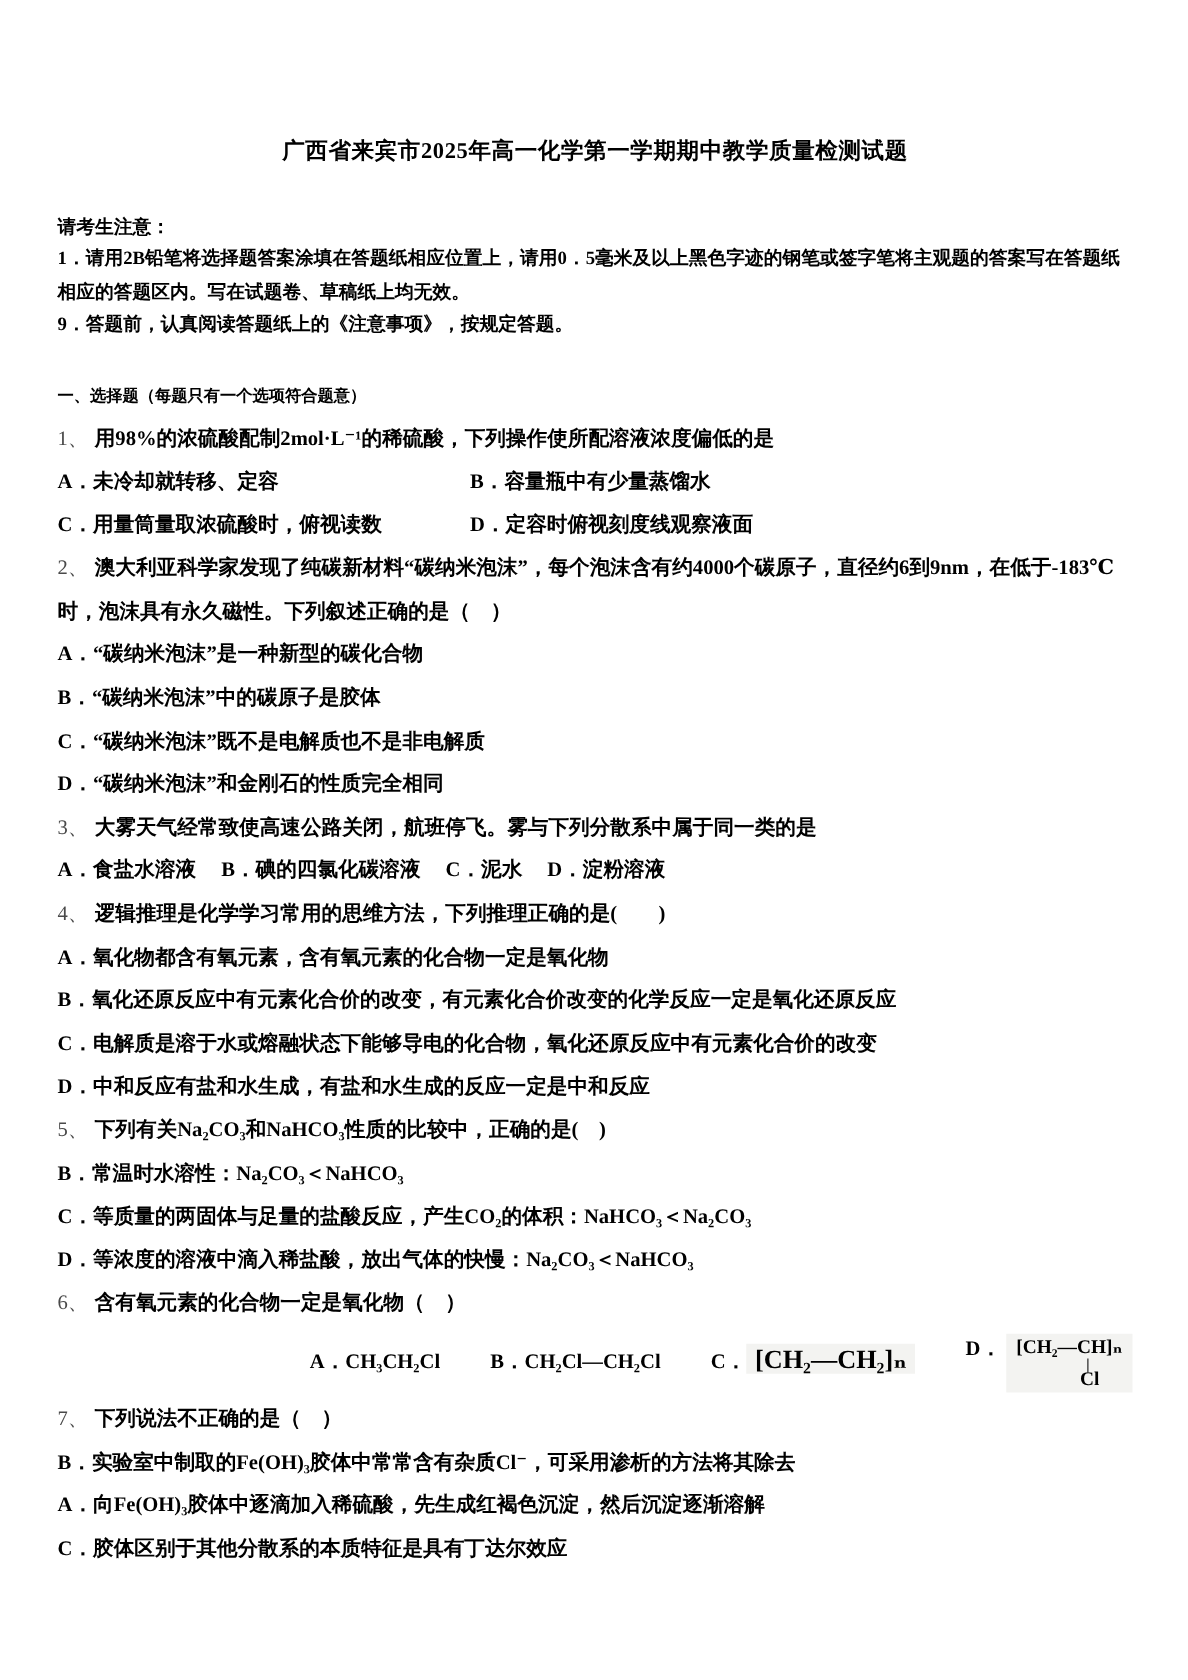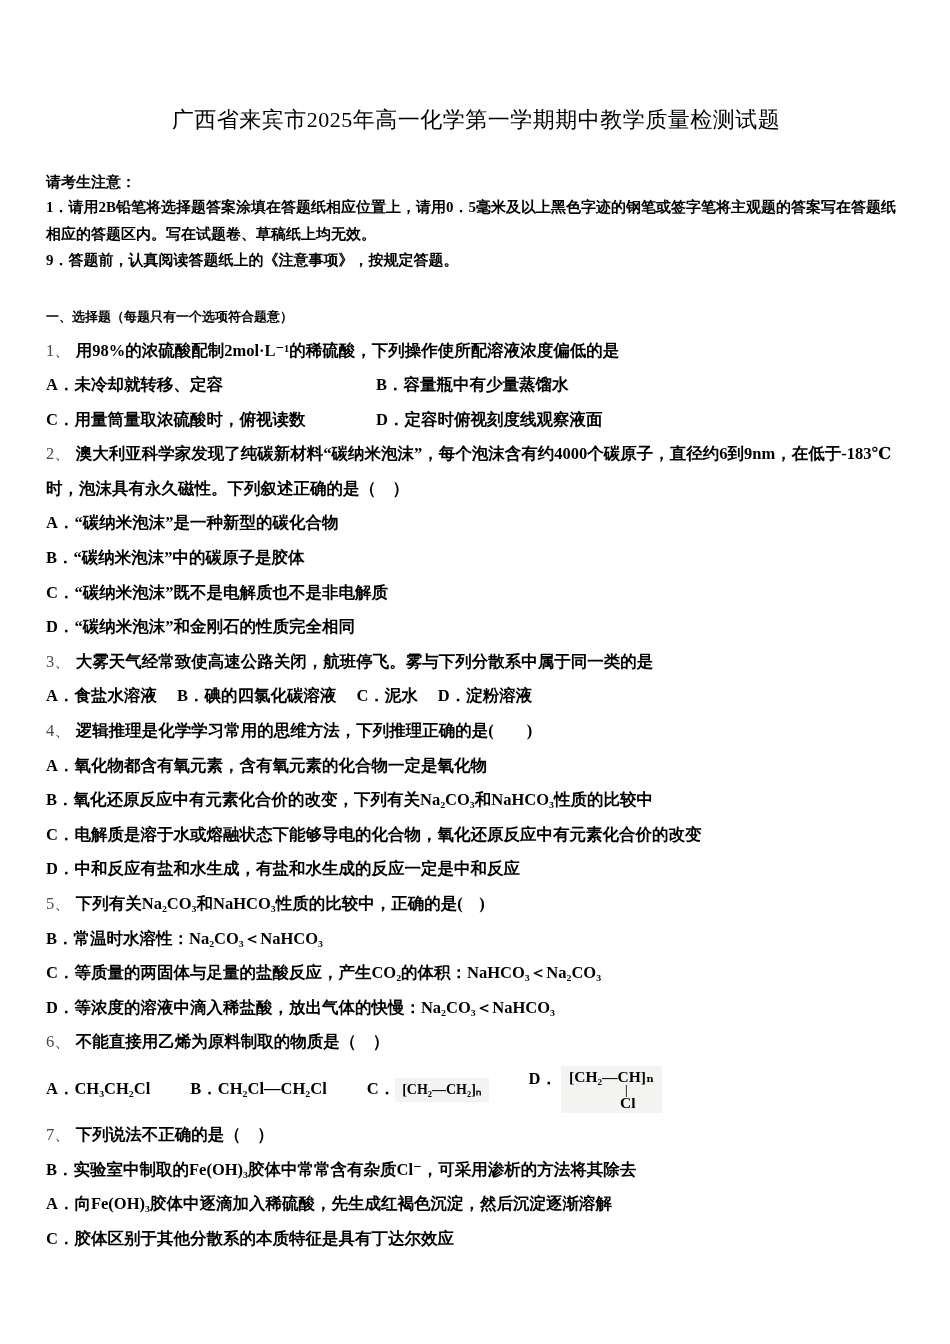--- a/index.html
+++ b/index.html
@@ -5,41 +5,41 @@
   html, body { margin: 0; padding: 0; background: #ffffff; }
   body {
     width: 950px; height: 1344px;
     font-family: "Liberation Serif", "DejaVu Serif", serif;
     color: #000;
     overflow: hidden;
   }
   .page { padding: 106px 44px 0 46px; box-sizing: border-box; width: 950px; }
 
   .title {
-    font-size: 22px; font-weight: normal; text-align: center;
+    font-size: 18px; font-weight: bold; text-align: center;
     margin: 0 0 16px 0; line-height: 28px; letter-spacing: 0.5px;
   }
 
   .notice p { margin: 0; font-size: 15px; font-weight: bold; line-height: 26.5px; }
   .notice .heading { line-height: 24px; margin-top: 36px; }
 
   .section-heading {
     font-size: 13px; font-weight: bold; margin: 26px 0 0 0; line-height: 34px;
   }
 
   .qline { margin: 0; font-size: 16.5px; font-weight: bold; line-height: 34.6px; }
   .qnum { font-weight: normal; color: #4a4a4a; padding-right: 5px; }
 
   .opt-grid2 { display: grid; grid-template-columns: 330px auto; justify-content: start; }
   .opt-row { display: flex; gap: 20px; }
-  .opt-row6 { display: flex; gap: 40px; align-items: center; min-height: 58px; }
+  .opt-row6 { display: flex; gap: 40px; align-items: center; min-height: 58px; justify-content: flex-end; }
 
   .struct {
-    font-size: 14px; background: #f3f3f1; padding: 2px 7px;
-    display: inline-block; line-height: 20px; font-family: Liberation Serif, serif;
+    font-size: 21px; background: #f3f3f1; padding: 2px 7px;
+    display: inline-block; line-height: 20px;
   }
   .struct-d {
     display: inline-flex; flex-direction: column;
     font-size: 15.5px; background: #f3f3f1; padding: 2px 8px;
     line-height: 17px; transform: translateY(-2px);
   }
   .struct-d .s-bond { padding-left: 56px; font-size: 12px; line-height: 10px; }
   .struct-d .s-cl { padding-left: 51px; line-height: 16px; }
   .qlabel { font-weight: bold; }
 </style>
@@ -82,34 +82,34 @@
       <p class="qline">A．食盐水溶液</p>
       <p class="qline">B．碘的四氯化碳溶液</p>
       <p class="qline">C．泥水</p>
       <p class="qline">D．淀粉溶液</p>
     </div>
   </div>
 
   <div>
     <p class="qline"><span class="qnum">4、</span><span>逻辑推理是化学学习常用的思维方法，下列推理正确的是(　　)</span></p>
     <p class="qline">A．氧化物都含有氧元素，含有氧元素的化合物一定是氧化物</p>
-    <p class="qline">B．氧化还原反应中有元素化合价的改变，下列有关Na₂CO₃和NaHCO₃性质的比较中</p>
+    <p class="qline">B．氧化还原反应中有元素化合价的改变，有元素化合价改变的化学反应一定是氧化还原反应</p>
     <p class="qline">C．电解质是溶于水或熔融状态下能够导电的化合物，氧化还原反应中有元素化合价的改变</p>
     <p class="qline">D．中和反应有盐和水生成，有盐和水生成的反应一定是中和反应</p>
   </div>
 
   <div>
     <p class="qline"><span class="qnum">5、</span><span>下列有关Na₂CO₃和NaHCO₃性质的比较中，正确的是(　)</span></p>
     <p class="qline">B．常温时水溶性：Na₂CO₃＜NaHCO₃</p>
     <p class="qline">C．等质量的两固体与足量的盐酸反应，产生CO₂的体积：NaHCO₃＜Na₂CO₃</p>
     <p class="qline">D．等浓度的溶液中滴入稀盐酸，放出气体的快慢：Na₂CO₃＜NaHCO₃</p>
   </div>
 
   <div>
-    <p class="qline"><span class="qnum">6、</span><span>不能直接用乙烯为原料制取的物质是（　）</span></p>
+    <p class="qline"><span class="qnum">6、</span><span>含有氧元素的化合物一定是氧化物（　）</span></p>
     <div class="opt-row6">
       <p class="qline">A．CH₃CH₂Cl</p>
       <p class="qline">B．CH₂Cl—CH₂Cl</p>
       <p class="qline"><span class="qlabel">C．</span><span class="struct">[CH₂—CH₂]ₙ</span></p>
       <p class="qline"><span class="qlabel">D．</span>
         <span class="struct-d">
           <span class="s-top">[CH₂—CH]ₙ</span>
           <span class="s-bond">|</span>
           <span class="s-cl">Cl</span>
         </span>

